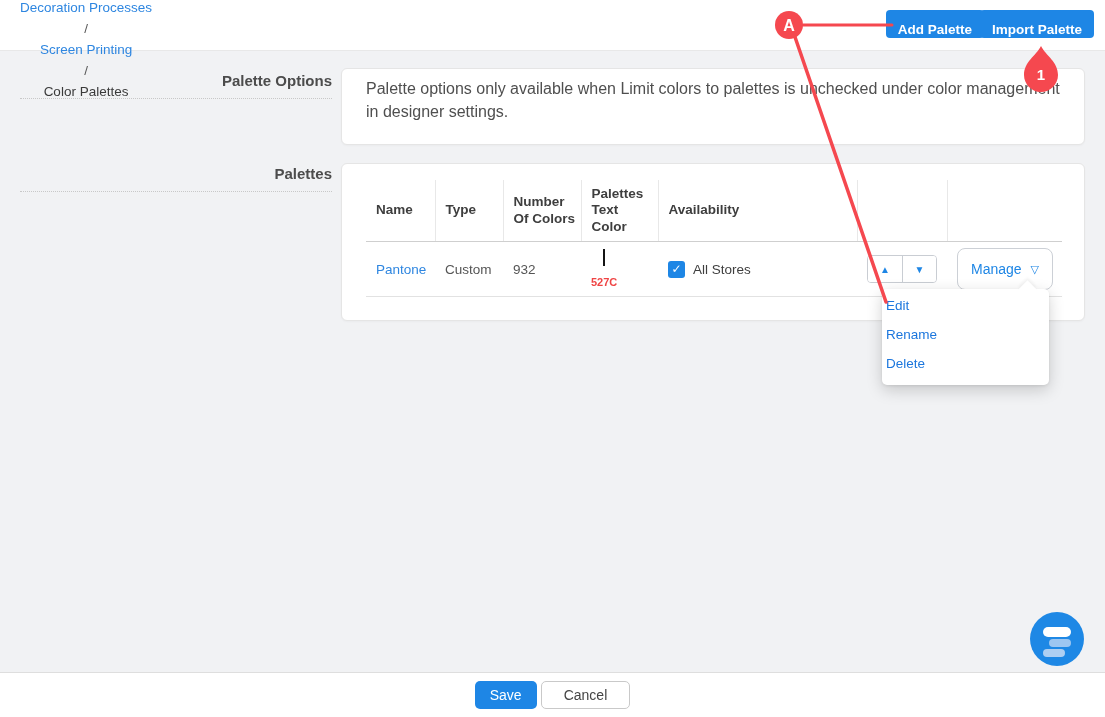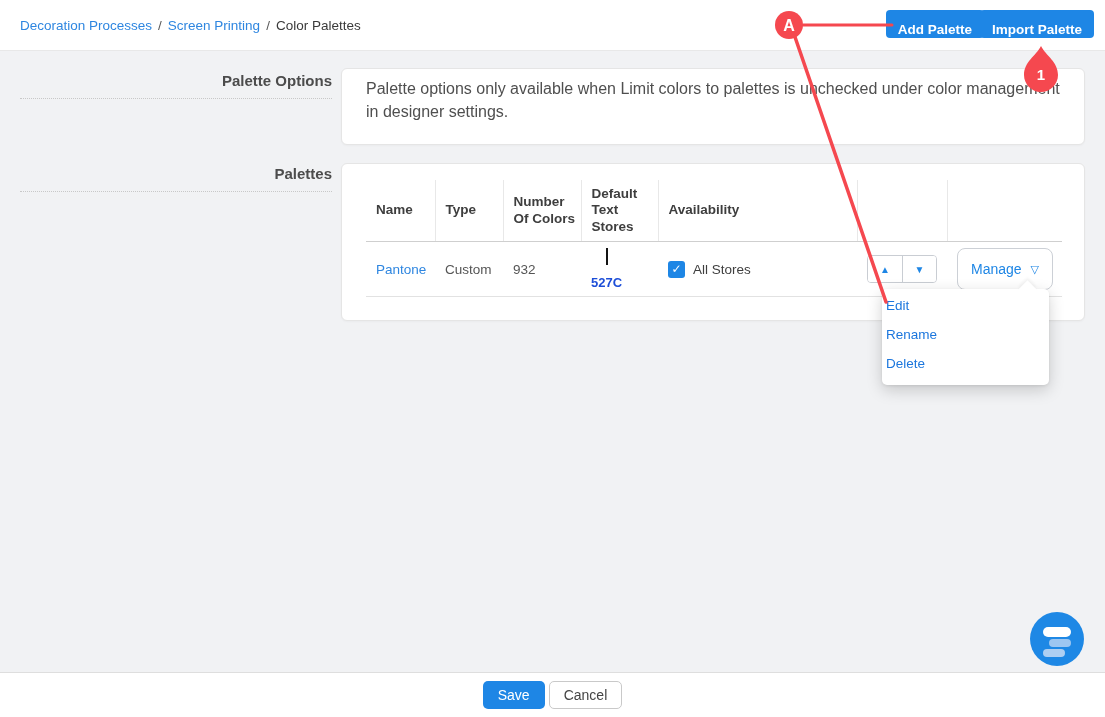--- a/index.html
+++ b/index.html
@@ -1,21 +1,21 @@
 <!DOCTYPE html>
 <html><head>
 <meta charset="utf-8">
 <style>
   * { margin:0; padding:0; box-sizing:border-box; }
   html,body { width:1105px; height:717px; }
   body { font-family:"Liberation Sans","DejaVu Sans",sans-serif; background:#f1f2f4; position:relative; overflow:hidden; }
 
   
   .topbar { position:absolute; left:0; top:0; width:1105px; height:51px; background:#fff; border-bottom:1px solid #e8e8e8; z-index:5; }
-  .breadcrumb { position:absolute; left:20px; top:0; height:51px; display:flex; align-items:center; font-size:13.5px; color:#5a5a5a; gap:6px; }
+  .breadcrumb { position:absolute; left:20px; top:0; height:51px; display:flex; align-items:center; font-size:13.5px; color:#5a5a5a; gap:6px;flex-direction:column; }
   .breadcrumb a { color:#2e86e0; text-decoration:none; cursor:pointer; }
   .breadcrumb .current { color:#3a3a3a; }
   .btn-primary { position:absolute; top:10px; height:28px; padding:12px 12px; background:#1e86e5; color:#fff; border:none; border-radius:4px; font-size:13.5px; font-weight:600; font-family:inherit; cursor:pointer; }
   .btn-add { right:121px; }
   .btn-import { right:11px; }
 
   
   .side-section { position:absolute; left:20px; width:312px;text-align:right; }
   .side-section h3 { font-size:15px; font-weight:700; color:#4c4c4c; padding-bottom:9px; border-bottom:1px dotted #c8c8c8; }
   .side-1 { top:72px; }
@@ -28,41 +28,41 @@
 
   
   table { border-collapse:collapse; table-layout:fixed; width:696px; }
   th { text-align:left; vertical-align:middle; font-size:13.5px; font-weight:700; color:#3e3e3e; line-height:1.22; padding:6px 4px 6px 10px; border-bottom:1px solid #cfcfcf; height:57px; }
   th + th { border-left:1px solid #e8e8e8; }
   td { vertical-align:middle; font-size:13.5px; color:#555; padding:4px 4px 4px 10px; border-bottom:1px solid #e2e2e2; height:55px; }
   .link { color:#2e86e0; text-decoration:none; cursor:pointer; }
 
   .swatch-wrap { display:inline-block; text-align:center; }
   .swatch { width:26px; height:32px; border:1px solid #141414; margin:0 auto; }
-  .swatch-label { font-size:13px; font-weight:700; color:#1d4ed8; margin-top:11px; }
+  .swatch-label { font-size:11px; font-weight:700; color:#ef4444; margin-top:11px; }
 
   .avail { display:flex; align-items:center; gap:8px; color:#3f3f3f; }
   .checkbox { width:17px; height:17px; background:#1e86e5; border-radius:3px; display:flex; align-items:center; justify-content:center; color:#fff; font-size:12px; font-weight:700; cursor:pointer; }
 
   .arrow-group { display:inline-flex; border:1px solid #c9cdd3; border-radius:4px; background:#fff; overflow:hidden; }
   .arrow-btn { width:34px; height:26px; display:flex; align-items:center; justify-content:center; background:#fff; border:none; color:#1e86e5; font-size:10px; cursor:pointer; font-family:inherit; }
   .arrow-btn + .arrow-btn { border-left:1px solid #c9cdd3; }
 
   .manage-btn { display:inline-flex; align-items:center; gap:9px; padding:20px 13px; height:28px; background:#fff; border:1px solid #ccd0d6; border-radius:8px; color:#1e86e5; font-size:14px; font-family:inherit; cursor:pointer; }
   .manage-btn .caret { font-size:11px; line-height:1; }
 
   
   .dropdown { position:absolute; left:882px; top:289px; width:167px; background:#fff; border-radius:5px; box-shadow:0 1px 3px rgba(0,0,0,0.08), 0 5px 16px rgba(0,0,0,0.18); padding:3px 0 6px; z-index:40; }
   .dropdown .caret-up { position:absolute; top:-6px; left:139px; width:13px; height:13px; background:#fff; transform:rotate(45deg); box-shadow:-2px -2px 3px rgba(0,0,0,0.05); }
   .dropdown-item { position:relative; display:block; padding:6px 4px; font-size:13.5px; line-height:1.25; color:#1b76dd; cursor:pointer; }
 
   
   .footer { position:absolute; left:0; bottom:0; width:1105px; height:45px; background:#fff; border-top:1px solid #dedede; display:flex; align-items:center; justify-content:center; gap:4px; z-index:5; }
   .btn-save { background:#1e86e5; color:#fff; border:none; border-radius:5px; padding:6px 15px; font-size:14px; font-family:inherit; cursor:pointer; }
-  .btn-cancel { background:#fff; color:#454545; border:1px solid #c9c9c9; border-radius:5px; padding:5px 14px; font-size:14px; font-family:inherit; cursor:pointer; }
+  .btn-cancel { background:#fff; color:#454545; border:1px solid #c9c9c9; border-radius:5px; padding:5px 22px; font-size:14px; font-family:inherit; cursor:pointer; }
 
   
   .chat-fab { position:absolute; left:1030px; top:612px; width:54px; height:54px; border-radius:50%; cursor:pointer; z-index:30; }
 
   
   .annotations { position:absolute; left:0; top:0; width:1105px; height:717px; z-index:60; pointer-events:none; }
 </style>
 </head>
 <body>
 
@@ -98,21 +98,21 @@
         <col style="width:77px">
         <col style="width:199px">
         <col style="width:90px">
         <col style="width:115px">
     </colgroup>
     <thead>
       <tr>
         <th>Name</th>
         <th>Type</th>
         <th>Number Of Colors</th>
-        <th>Default Text Stores</th>
+        <th>Palettes Text Color</th>
         <th>Availability</th>
         <th></th>
         <th></th>
       </tr>
     </thead>
     <tbody>
       <tr>
         <td><a class="link">Pantone</a></td>
         <td><span>Custom</span></td>
         <td><span>932</span></td>

